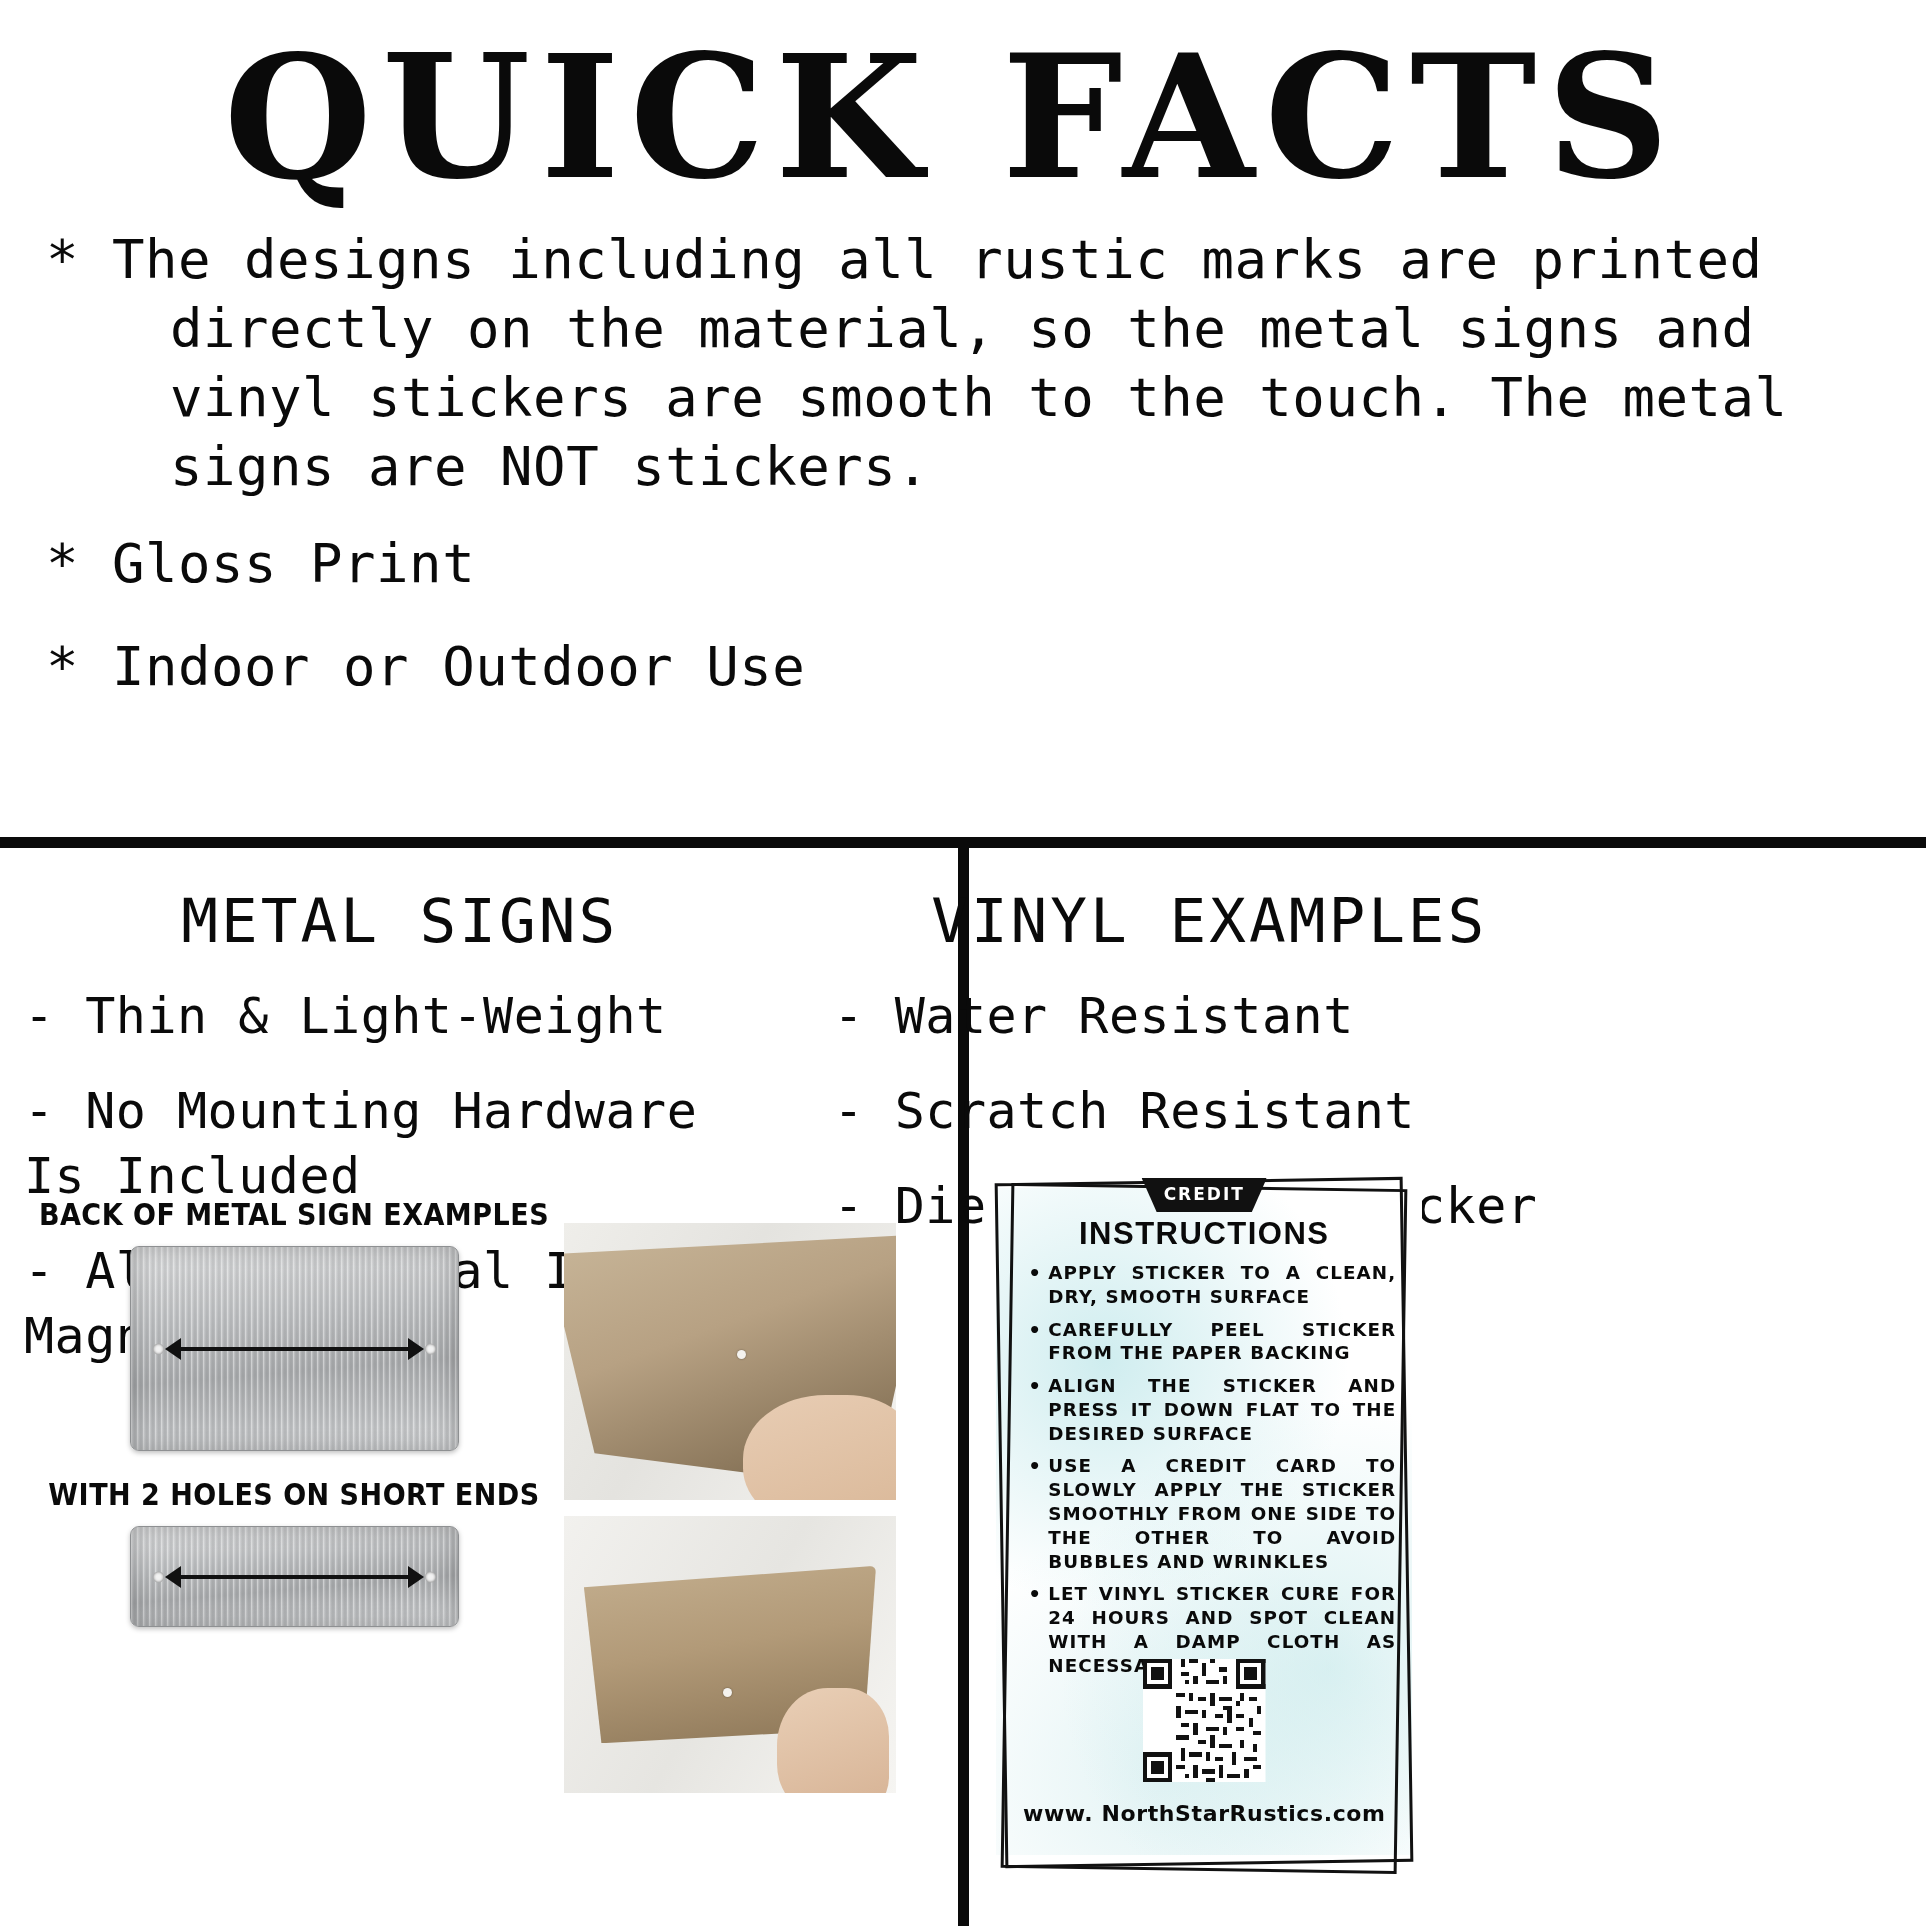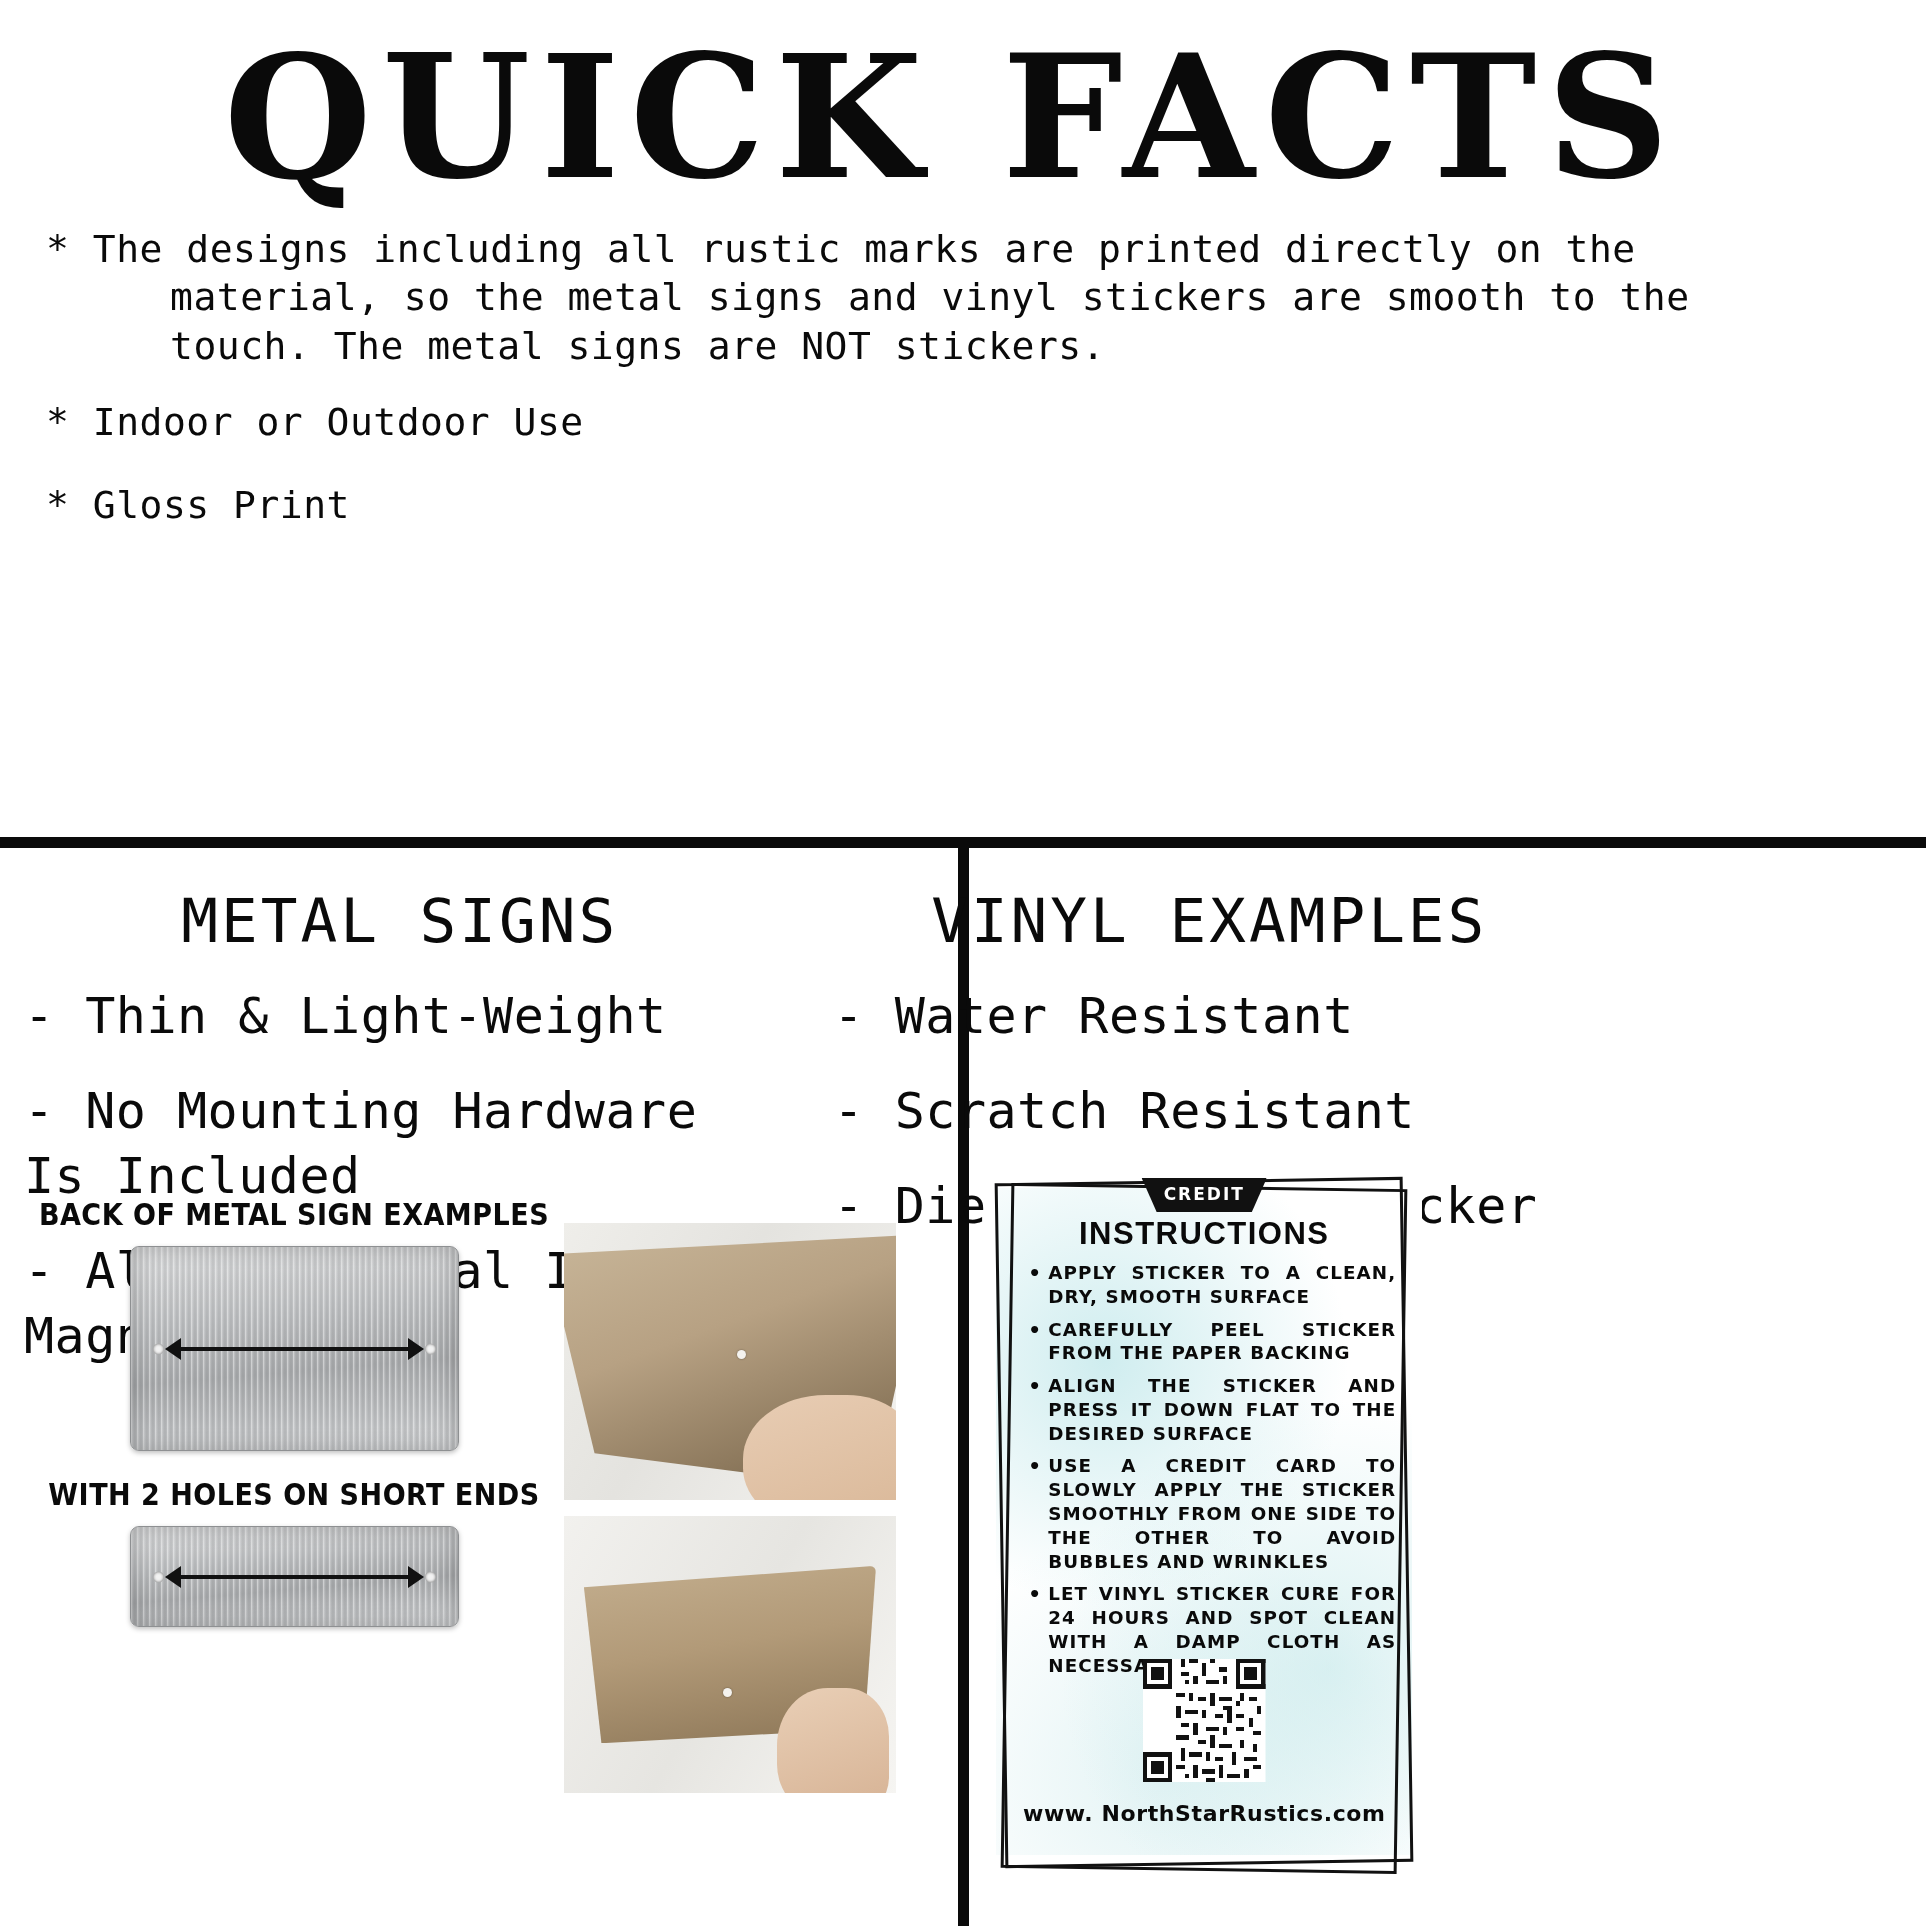--- a/index.html
+++ b/index.html
@@ -27,21 +27,21 @@
     font-size: 170px;
     font-weight: 700;
     letter-spacing: 10px;
     text-align: center;
     line-height: 1.05;
     margin: 10px 0 18px 0;
     white-space: nowrap;
   }
   .fact-line {
     font-family: "DejaVu Sans Mono", monospace;
-    font-size: 38px;
+    font-size: 54px;
     line-height: 1.28;
     letter-spacing: 0.5px;
     margin: 0 0 28px 124px;
     text-indent: -124px;
     padding-right: 59px;
   }
   .fact-line.short { margin-bottom: 34px; }
 
   
   #horizontal-rule {
@@ -315,22 +315,22 @@
     font-weight: 700;
     letter-spacing: 0.6px;
   }
 </style>
 </head>
 <body>
 
 <div id="top-section">
   <div id="main-title">QUICK FACTS</div>
   <p class="fact-line">* The designs including all rustic marks are printed directly on the material, so the metal signs and vinyl stickers are smooth to the touch. The metal signs are NOT stickers.</p>
+  <p class="fact-line short">* Gloss Print</p>
   <p class="fact-line short">* Indoor or Outdoor Use</p>
-  <p class="fact-line short">* Gloss Print</p>
 </div>
 
 <div id="horizontal-rule"></div>
 <div id="vertical-rule"></div>
 
 <div id="bottom-section">
 
   <div class="column" id="metal-column">
     <div class="column-title">METAL SIGNS</div>
     <p class="bullet">- Thin &amp; Light-Weight</p>

